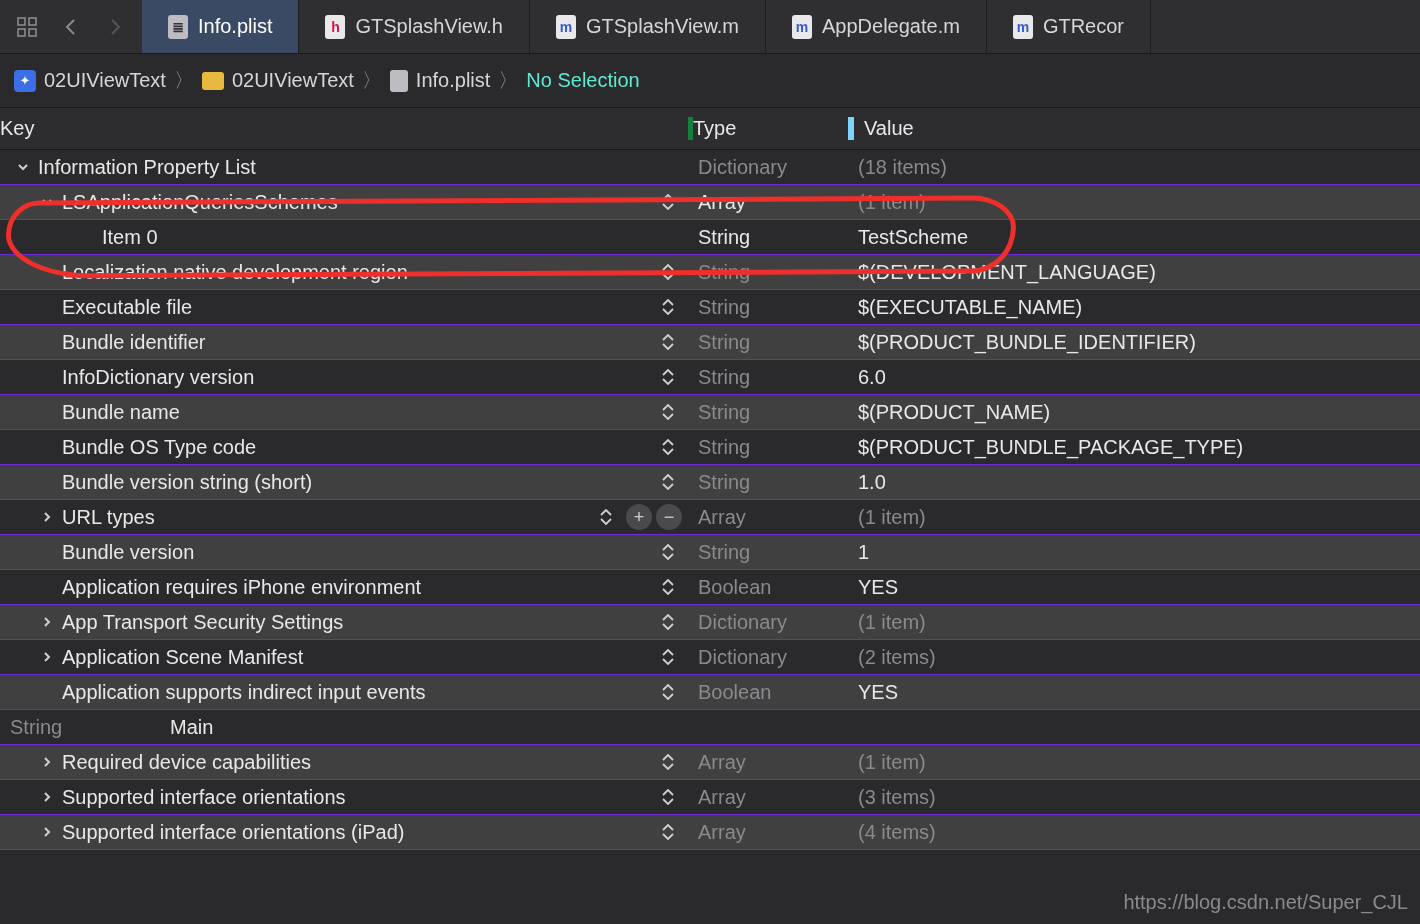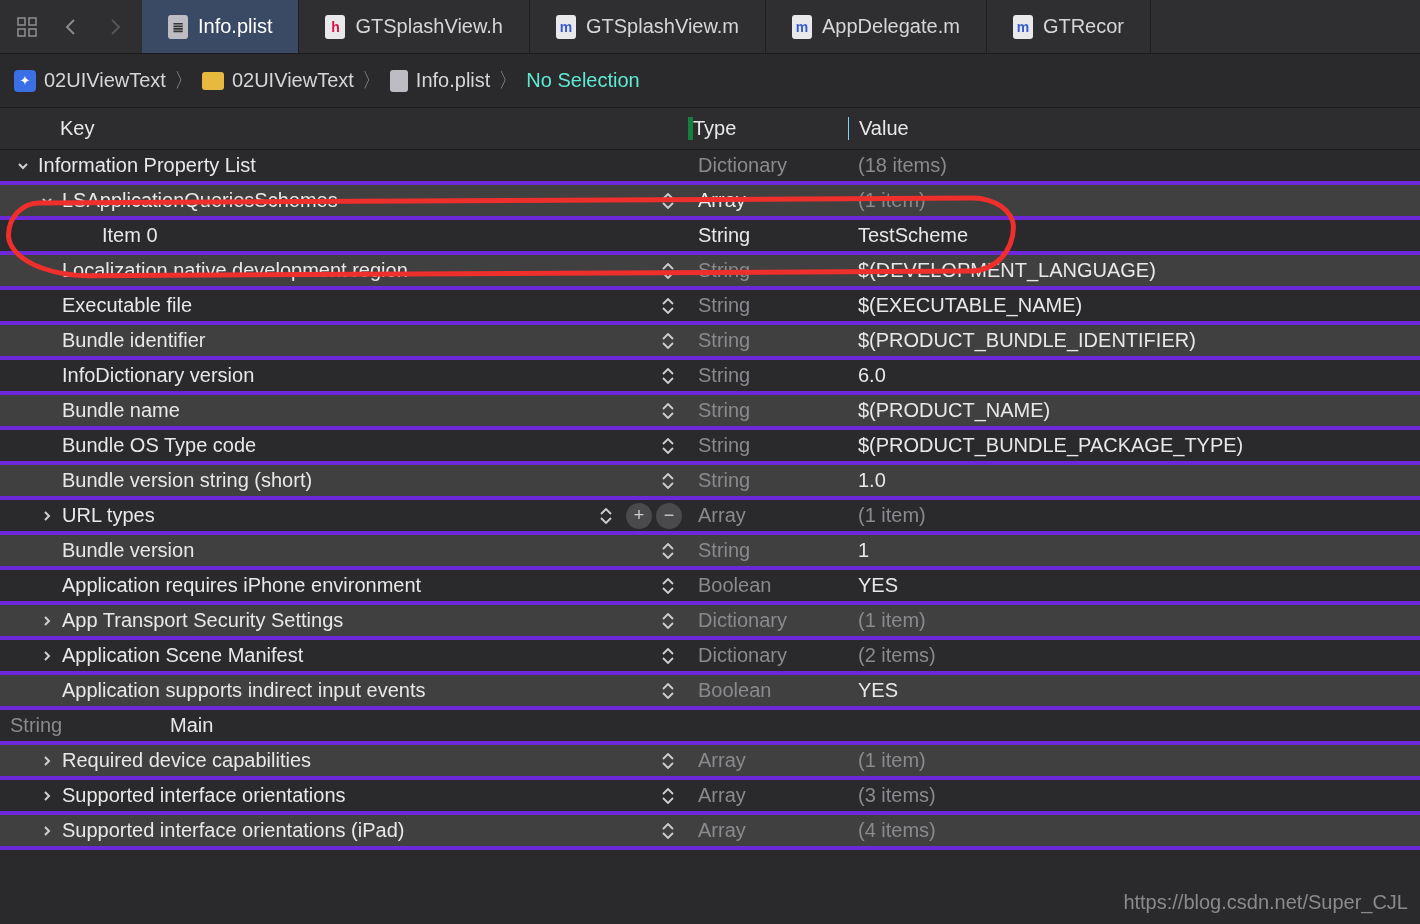--- a/index.html
+++ b/index.html
@@ -104,30 +104,30 @@
 
   
   .plist-head {
     display: flex;
     align-items: center;
     height: 42px;
     background: #2d2d2f;
     border-bottom: 1px solid #1a1a1b;
     color: #e8e8e8;
   }
-  .col-key   { width: 688px; padding-left: 60px; }
+  .col-key   { width: 688px; }
   .col-type  { width: 160px; border-left: 5px solid #15803d; padding-left: 0; }
-  .col-value { flex: 1; border-left: 1px solid #7dd3fc; padding-left: 10px; }
+  .col-value { flex: 1; border-left: 6px solid #7dd3fc; padding-left: 10px; }
 
   
   .row {
     display: flex;
     align-items: center;
     height: 35px;
-    border-bottom: 4px solid #6d28d9;
+    border-bottom: 1px solid #6d28d9;
     background: #2a2a2c;
     position: relative;
   }
   .row.alt { background: #404040; }
   .row .key {
     width: 688px;
     display: flex;
     align-items: center;
     padding-left: 14px;
     position: relative;

